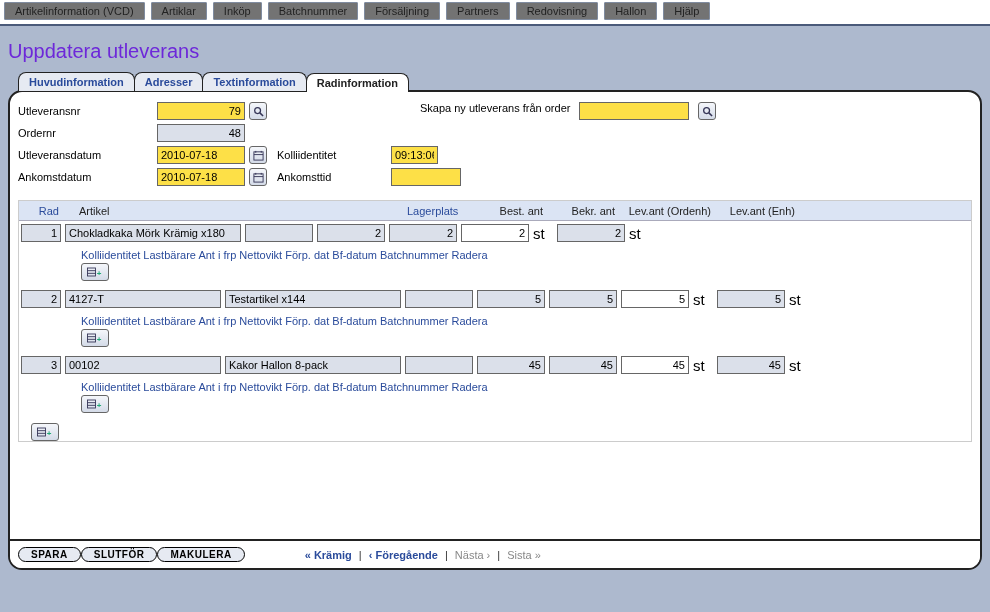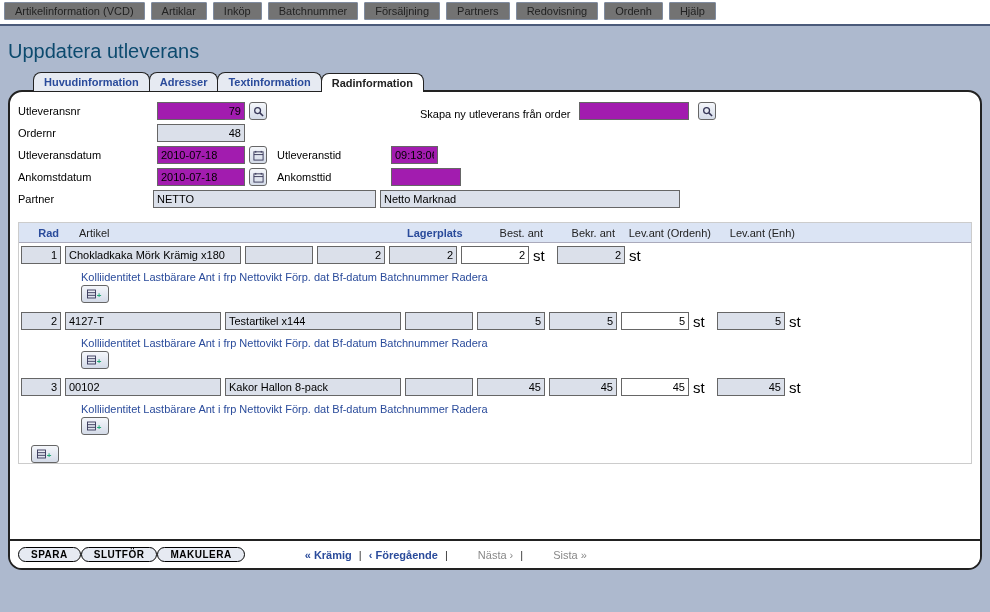--- a/index.html
+++ b/index.html
@@ -26,30 +26,29 @@
     background: #737373;
     padding: 2px 10px;
     font-size: 11px;
     color: #222;
     cursor: pointer;
     border-radius: 1px;
   }
   .page-title {
     font-size: 20px;
     font-weight: 400;
-    color: #0c4a6e;
+    color: #6d28d9;
     padding: 14px 8px 8px 8px;
   }
   .tabs {
     display: flex;
     align-items: flex-end;
     padding-left: 18px;
     position: relative;
     z-index: 2;
-    margin-left: 15px;
   }
   .tab {
     background: #e6eaf2;
     border: 1px solid #222;
     border-bottom: none;
     border-radius: 8px 8px 0 0;
     padding: 3px 10px 3px 10px;
     margin-right: -1px;
     color: #2a4b9b;
     font-weight: bold;
@@ -76,21 +75,21 @@
   .form-grid {
     display: grid;
     grid-template-columns: 135px 88px 24px 110px 140px 1fr;
     column-gap: 4px;
     row-gap: 4px;
     align-items: center;
   }
   .lbl { color: #000; }
   .inp, .inp-ro {
     border: 1px solid #666;
-    background: #a21caf;
+    background: #fde047;
     height: 18px;
     padding: 0 3px;
     font-family: inherit;
     font-size: 11px;
   }
   .inp-ro {
     background: #dbe0ea;
   }
   .inp.right, .inp-ro.right { text-align: right; }
   .icon-btn {
@@ -104,21 +103,21 @@
     justify-content: center;
     cursor: pointer;
     padding: 0;
   }
   .icon-btn svg { width: 11px; height: 11px; }
   .top-right {
     position: absolute;
     top: 10px;
     left: 410px;
     display: flex;
-    align-items: flex-end;
+    align-items: flex-start;
     gap: 9px;
   }
   .partner-row {
     display: flex;
     align-items: center;
     gap: 4px;
     margin-top: 4px;
   }
   .partner-row .lbl { width: 131px; }
   .partner-code {
@@ -134,21 +133,21 @@
   }
   .tbl-head {
     display: flex;
     background: #dbe4f4;
     border-bottom: 1px solid #aab;
     height: 20px;
     align-items: center;
   }
   .th {
     color: #2a4b9b;
-    font-weight: bold;
+    font-weight: normal;
     padding: 0 4px;
     font-size: 11px;
   }
   .th.plain { color: #222; font-weight: normal; }
   .col-rad   { width: 44px;  text-align: right; }
   .col-art   { width: 160px; }
   .col-desc  { width: 180px; }
   .col-lager { width: 72px; }
   .col-best  { width: 72px; text-align: right; }
   .col-bekr  { width: 72px; text-align: right; }
@@ -214,37 +213,37 @@
     font-size: 10px;
     letter-spacing: 0.5px;
     cursor: pointer;
   }
   .pager {
     margin-left: 60px;
     font-size: 11px;
   }
   .pager .lnk { color: #2a4b9b; font-weight: bold; cursor: pointer; }
   .pager .sep { color: #333; margin: 0 4px; }
-  .pager .dis { color: #888; margin-left: 23px; }
+  .pager .dis { color: #888; }
   .outer-add {
     padding: 4px 0 0 12px;
   }
 </style>
 </head>
 <body>
 
 <div class="menubar">
   <div class="menu-item">Artikelinformation (VCD)</div>
   <div class="menu-item">Artiklar</div>
   <div class="menu-item">Inköp</div>
   <div class="menu-item">Batchnummer</div>
   <div class="menu-item">Försäljning</div>
   <div class="menu-item">Partners</div>
   <div class="menu-item">Redovisning</div>
-  <div class="menu-item">Ordenh</div>
+  <div class="menu-item">Hallon</div>
   <div class="menu-item">Hjälp</div>
 </div>
 
 <div class="page-title">Uppdatera utleverans</div>
 
 <div class="tabs">
   <div class="tab">Huvudinformation</div>
   <div class="tab">Adresser</div>
   <div class="tab">Textinformation</div>
   <div class="tab active">Radinformation</div>
@@ -286,44 +285,39 @@
     <div class="lbl">Utleveransdatum</div>
     <input class="inp" style="width: 88px;" value="2010-07-18">
     <button class="icon-btn">
       <svg viewBox="0 0 12 12">
           <rect x="1" y="2" width="10" height="9" fill="none" stroke="#335"></rect>
           <line x1="1" y1="5" x2="11" y2="5" stroke="#335"></line>
           <line x1="3" y1="1" x2="3" y2="3" stroke="#335"></line>
           <line x1="9" y1="1" x2="9" y2="3" stroke="#335"></line>
         </svg>
     </button>
-    <div class="lbl">Utleveranstid</div>
+    <div class="lbl">Kolliidentitet</div>
     <div><input class="inp" style="width: 47px;" value="09:13:06"></div>
     <div></div>
 
     <div class="lbl">Ankomstdatum</div>
     <input class="inp" style="width: 88px;" value="2010-07-18">
     <button class="icon-btn">
       <svg viewBox="0 0 12 12">
           <rect x="1" y="2" width="10" height="9" fill="none" stroke="#335"></rect>
           <line x1="1" y1="5" x2="11" y2="5" stroke="#335"></line>
           <line x1="3" y1="1" x2="3" y2="3" stroke="#335"></line>
           <line x1="9" y1="1" x2="9" y2="3" stroke="#335"></line>
         </svg>
     </button>
     <div class="lbl">Ankomsttid</div>
     <div><input class="inp" style="width: 70px;" value=""></div>
     <div></div>
   </div>
 
-  <div class="partner-row">
-    <div class="lbl">Partner</div>
-    <input class="inp-ro partner-code" readonly="" value="NETTO" style="">
-    <input class="inp-ro partner-name" readonly="" value="Netto Marknad" style="">
-  </div>
 
   <div class="tbl-wrap">
     <div class="tbl-head">
       <div class="th col-rad">Rad</div>
       <div class="th plain col-art" style="padding-left:16px">Artikel</div>
       <div class="th col-desc"></div>
       <div class="th col-lager">Lagerplats</div>
       <div class="th plain col-best">Best. ant</div>
       <div class="th plain col-bekr">Bekr. ant</div>
       <div class="th plain col-lev1" style="width:96px">Lev.ant (Ordenh)</div>

